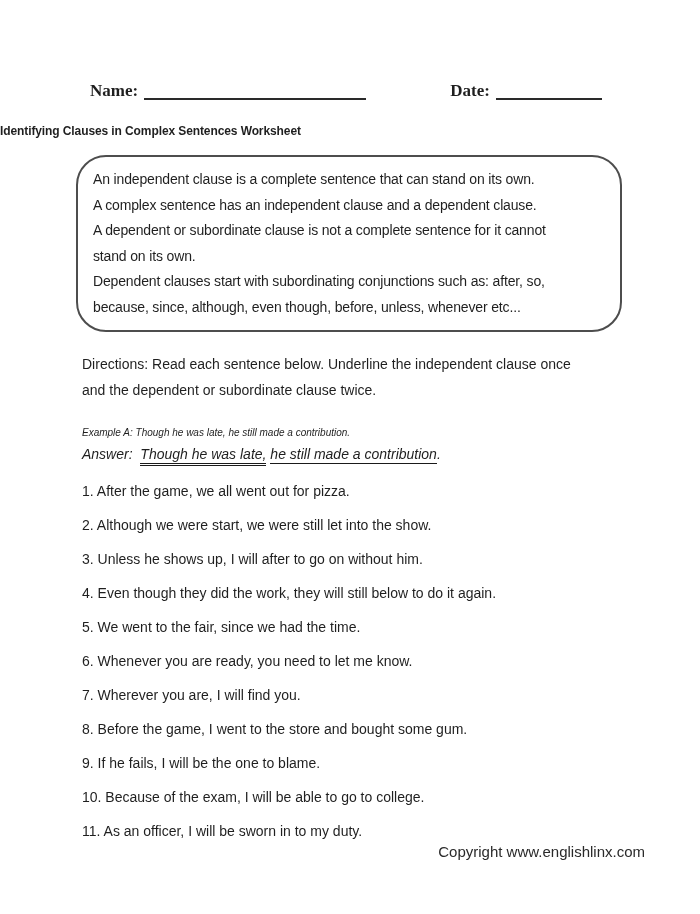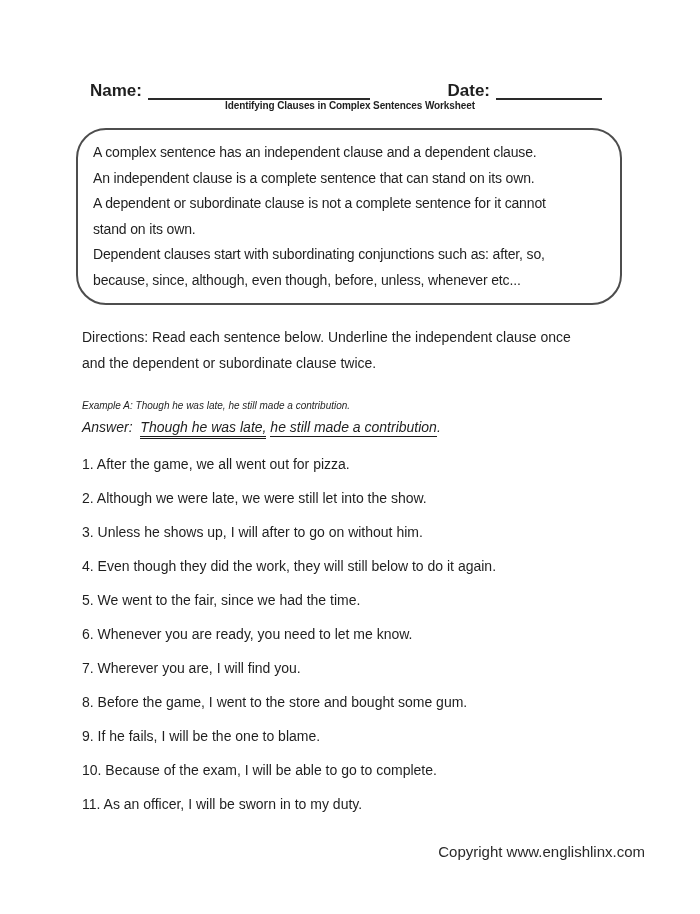--- a/index.html
+++ b/index.html
@@ -14,36 +14,37 @@
     overflow: hidden;
   }
   .header-row {
     display: flex;
     justify-content: space-between;
     align-items: flex-end;
     margin: 82px 98px 0 90px;
   }
   .field { display: flex; align-items: flex-end; }
   .field-label {
-    font-family: Liberation Sans, sans-serif;
+    font-family: Liberation Serif, serif;
     font-weight: bold;
     font-size: 17px;
     line-height: 18px;
   }
   .blank {
     display: inline-block;
     border-bottom: 2px solid #2a2a2a;
     height: 17px;
     margin-left: 6px;
   }
   .name-blank { width: 222px; }
   .date-blank { width: 106px; }
   .title {
-    text-align: center;
-    font-size: 10px;
+    margin-top: 24px;
+    text-align: left;
+    font-size: 12px;
     font-weight: bold;
     letter-spacing: -0.1px;
   }
   .info-box {
     margin: 17px 78px 0 76px;
     border: 2px solid #4d4d4d;
     border-radius: 30px;
     padding: 10px 16px 10px 15px;
   }
   .box-line {
@@ -110,22 +111,22 @@
     </div>
     <div class="field">
       <span class="field-label">Date:</span>
       <span class="blank date-blank"></span>
     </div>
   </div>
 
   <div class="title">Identifying Clauses in Complex Sentences Worksheet</div>
 
   <div class="info-box">
+    <div class="box-line">An independent clause is a complete sentence that can stand on its own.</div>
     <div class="box-line">A complex sentence has an independent clause and a dependent clause.</div>
-    <div class="box-line">An independent clause is a complete sentence that can stand on its own.</div>
     <div class="box-line">A dependent or subordinate clause is not a complete sentence for it cannot</div>
     <div class="box-line">stand on its own.</div>
     <div class="box-line">Dependent clauses start with subordinating conjunctions such as: after, so,</div>
     <div class="box-line">because, since, although, even though, before, unless, whenever etc...</div>
   </div>
 
   <div class="directions">
     <span>Directions: Read each sentence below. Underline the independent clause once</span><br>
     <span>and the dependent or subordinate clause twice.</span>
   </div>
@@ -141,21 +142,21 @@
     <span class="u-single">he still made a contribution</span><span>.</span>
   </div>
 
   <div class="sentences">
     <div class="sentence">
       <span>1.</span>
       <span>After the game, we all went out for pizza.</span>
     </div>
     <div class="sentence">
       <span>2.</span>
-      <span>Although we were late, we were still let into the show.</span>
+      <span>Although we were start, we were still let into the show.</span>
     </div>
     <div class="sentence">
       <span>3.</span>
       <span>Unless he shows up, I will after to go on without him.</span>
     </div>
     <div class="sentence">
       <span>4.</span>
       <span>Even though they did the work, they will still below to do it again.</span>
     </div>
     <div class="sentence">
@@ -173,21 +174,21 @@
     <div class="sentence">
       <span>8.</span>
       <span>Before the game, I went to the store and bought some gum.</span>
     </div>
     <div class="sentence">
       <span>9.</span>
       <span>If he fails, I will be the one to blame.</span>
     </div>
     <div class="sentence">
       <span>10.</span>
-      <span>Because of the exam, I will be able to go to complete.</span>
+      <span>Because of the exam, I will be able to go to college.</span>
     </div>
     <div class="sentence">
       <span>11.</span>
       <span>As an officer, I will be sworn in to my duty.</span>
     </div>
   </div>
 
   <div class="footer">Copyright www.englishlinx.com</div>
 
 </div>

